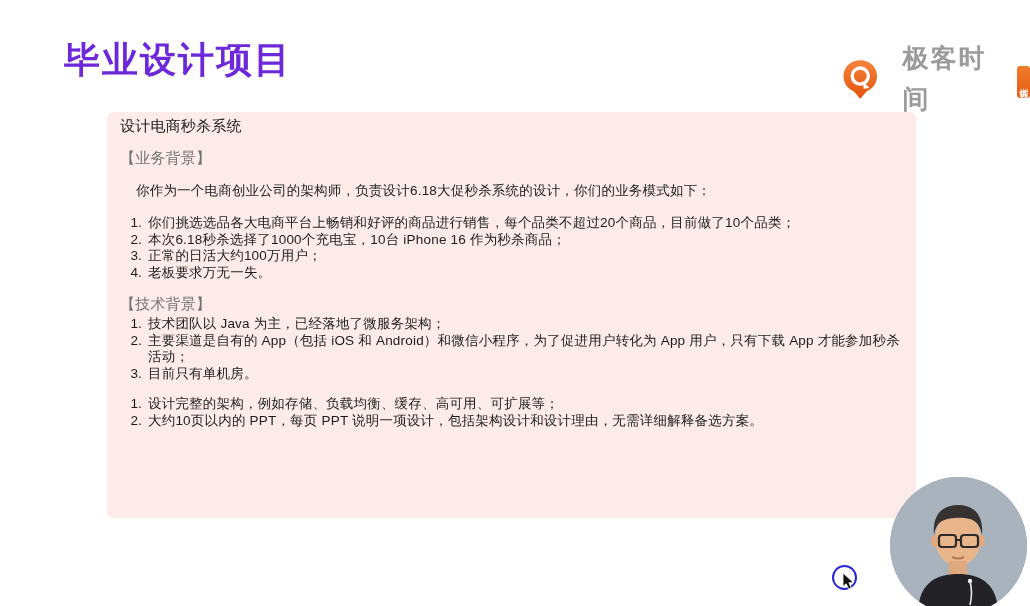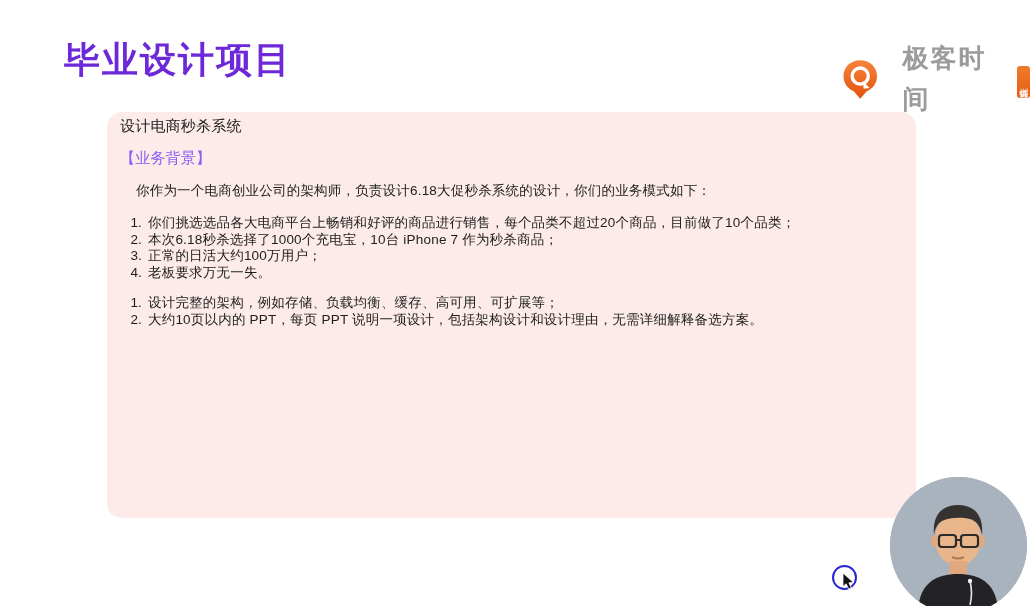--- a/index.html
+++ b/index.html
@@ -28,27 +28,27 @@
     margin-left:4px;margin-top:6px;
     width:13px;height:32px;background:linear-gradient(180deg,#f07c2e,#e55a10);
     border-radius:3px;color:#fff;font-size:9px;line-height:11px;
     writing-mode:vertical-rl;text-orientation:upright;
     display:flex;align-items:center;justify-content:center;letter-spacing:1px;
   }
 
   
   .card{
     position:absolute;left:107px;top:112px;width:809px;height:406px;
-    background:#fcebe8;border-radius:15px;box-sizing:border-box;
+    background:#fcebe8;border-radius:7px;box-sizing:border-box;
     padding:6px 10px 6px 13px;
     color:#1d1d1d;font-size:13.5px;line-height:16.5px;letter-spacing:0.2px;
   }
   .card-heading{font-size:15px;color:#222;font-weight:500;margin:0;}
   .sec{margin-top:14px;}
-  .sec-header{font-size:15px;color:#8b5cf6;font-weight:500;line-height:18px;}
+  .sec-header{font-size:15px;color:#737373;font-weight:500;line-height:18px;}
   .sec-intro{margin:16px;}
   .card ol{margin:3px;padding:0 0 0 23px;}
   .card ol li{margin:0;padding-left:2px;}
 
   
   .webcam{
     position:absolute;left:890px;top:477px;width:137px;height:137px;
     border-radius:50%;overflow:hidden;background:#a9b3be;
   }
   .webcam svg{display:block;width:137px;height:137px;}
@@ -84,26 +84,34 @@
   </div>
 
   <div class="card">
     <div class="card-heading">设计电商秒杀系统</div>
 
     <div class="sec">
       <div class="sec-header">【业务背景】</div>
       <p class="sec-intro">你作为一个电商创业公司的架构师，负责设计6.18大促秒杀系统的设计，你们的业务模式如下：</p>
       <ol>
         <li>你们挑选选品各大电商平台上畅销和好评的商品进行销售，每个品类不超过20个商品，目前做了10个品类；</li>
-        <li>本次6.18秒杀选择了1000个充电宝，10台 iPhone 7 作为秒杀商品；</li>
+        <li>本次6.18秒杀选择了1000个充电宝，10台 iPhone 16 作为秒杀商品；</li>
         <li>正常的日活大约100万用户；</li>
         <li>老板要求万无一失。</li>
       </ol>
     </div>
 
+    <div class="sec">
+      <div class="sec-header">【技术背景】</div>
+      <ol>
+        <li>技术团队以 Java 为主，已经落地了微服务架构；</li>
+        <li>主要渠道是自有的 App（包括 iOS 和 Android）和微信小程序，为了促进用户转化为 App 用户，只有下载 App 才能参加秒杀活动；</li>
+        <li>目前只有单机房。</li>
+      </ol>
+    </div>
 
     <div class="sec">
       <ol>
         <li>设计完整的架构，例如存储、负载均衡、缓存、高可用、可扩展等；</li>
         <li>大约10页以内的 PPT，每页 PPT 说明一项设计，包括架构设计和设计理由，无需详细解释备选方案。</li>
       </ol>
     </div>
 
   </div>
 

